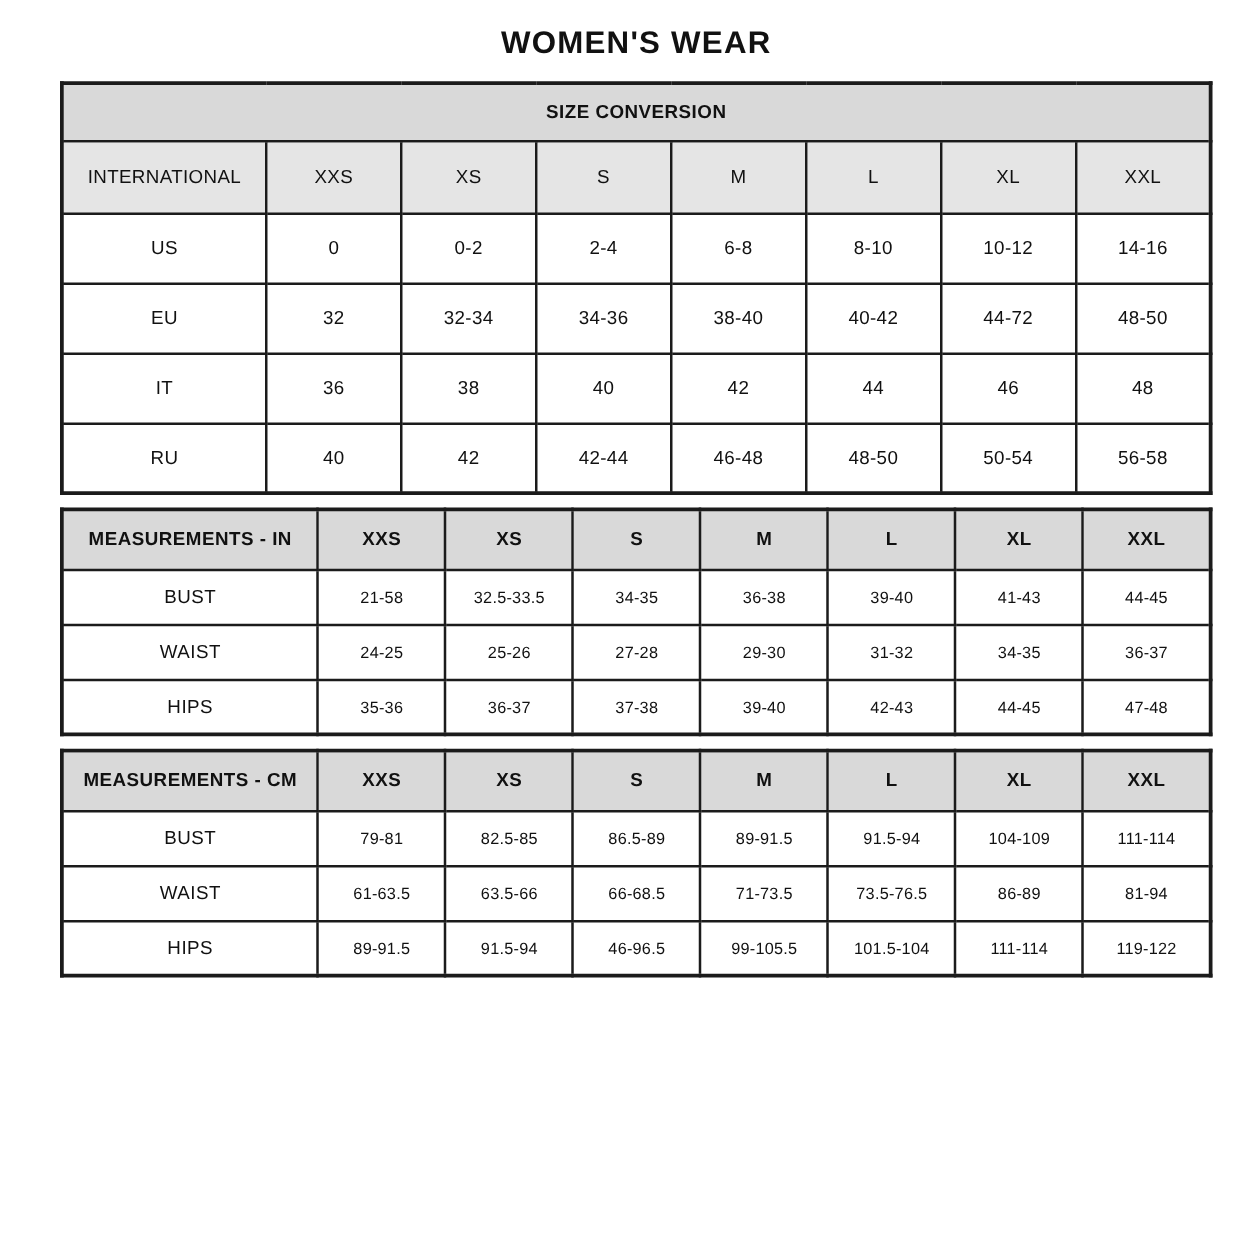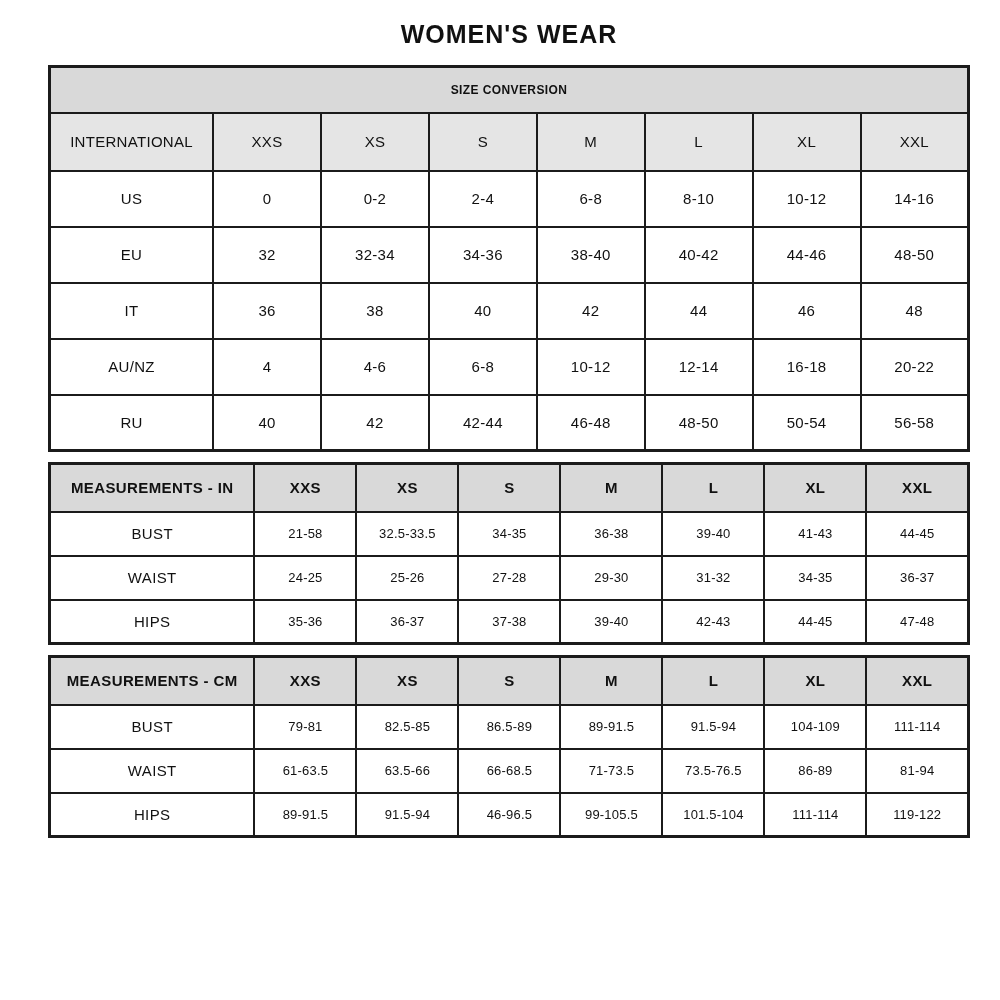--- a/index.html
+++ b/index.html
@@ -37,21 +37,21 @@
     vertical-align:middle;
     padding:2px 4px;
     overflow:hidden;
   }
   
   .t1 col.label-col{width:17.8%;}
   .t1 .banner{
     background:var(--header-bg);
     height:46px;
     font-weight:bold;
-    font-size:12px;
+    font-size:15px;
     letter-spacing:.4px;
   }
   .t1 .head-row th{
     height:58px;
     font-weight:normal;
     font-size:15px;
     letter-spacing:.3px;
     background:#e5e5e5;
   }
   .t1 tbody td{
@@ -122,42 +122,32 @@
           <td>10-12</td>
           <td>14-16</td>
         </tr>
         <tr>
           <td>EU</td>
           <td>32</td>
           <td>32-34</td>
           <td>34-36</td>
           <td>38-40</td>
           <td>40-42</td>
-          <td>44-46</td>
+          <td>44-72</td>
           <td>48-50</td>
         </tr>
         <tr>
           <td>IT</td>
           <td>36</td>
           <td>38</td>
           <td>40</td>
           <td>42</td>
           <td>44</td>
           <td>46</td>
           <td>48</td>
-        </tr>
-        <tr>
-          <td>AU/NZ</td>
-          <td>4</td>
-          <td>4-6</td>
-          <td>6-8</td>
-          <td>10-12</td>
-          <td>12-14</td>
-          <td>16-18</td>
-          <td>20-22</td>
         </tr>
         <tr>
           <td>RU</td>
           <td>40</td>
           <td>42</td>
           <td>42-44</td>
           <td>46-48</td>
           <td>48-50</td>
           <td>50-54</td>
           <td>56-58</td>

